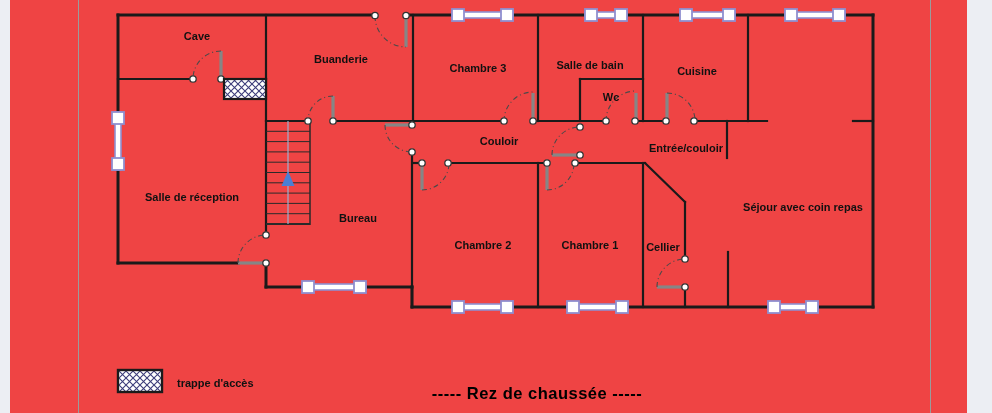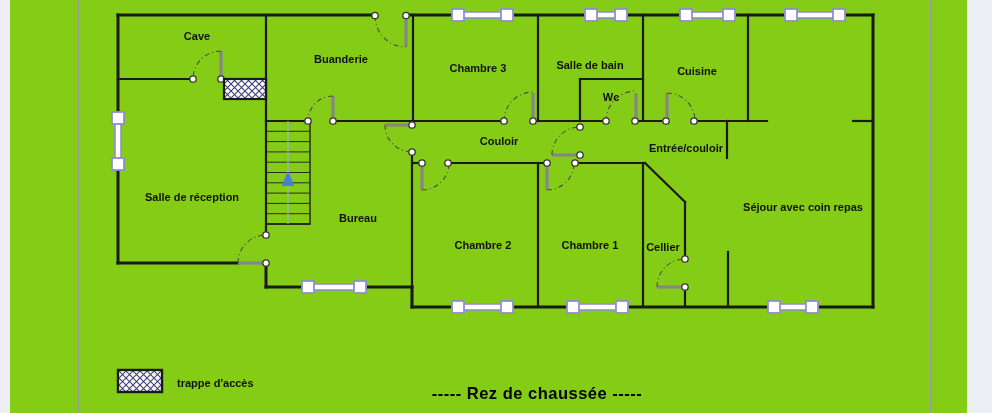--- a/index.html
+++ b/index.html
@@ -1,16 +1,16 @@
 <!DOCTYPE html>
 <html><head>
 <meta charset="utf-8">
 <style>
   html,body{margin:0;padding:0;background:#ffffff;}
-  .page{position:relative;width:992px;height:413px;background:#84cc16;overflow:hidden;
+  .page{position:relative;width:992px;height:413px;background:#ef4444;overflow:hidden;
         font-family:"Liberation Sans",sans-serif;}
   .edge-band{position:absolute;top:0;bottom:0;width:25px;}
   .edge-band.left{left:0;width:10px;background:#eceef3;}
   .edge-band.right{right:0;background:#eceef3;}
   .page-border{position:absolute;top:0;bottom:0;width:1px;background:#9b9b9b;}
   .page-border.left{left:78px;}
   .page-border.right{left:930px;}
   svg{position:absolute;left:0;top:0;}
   text.room{font-size:11px;font-weight:700;fill:#111;text-anchor:middle;}
   text.legend{font-size:11px;font-weight:700;fill:#111;}

